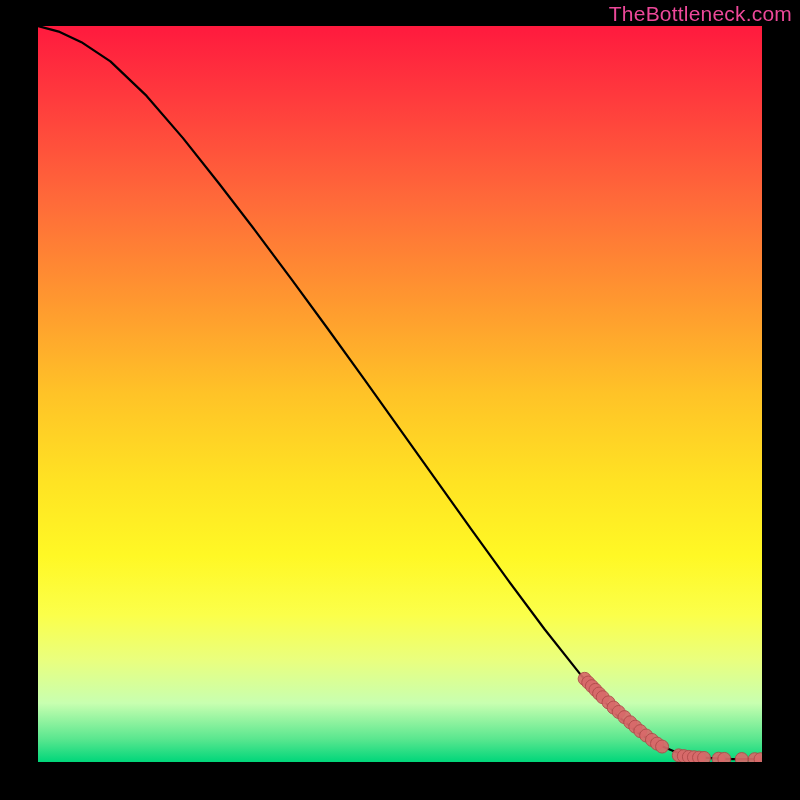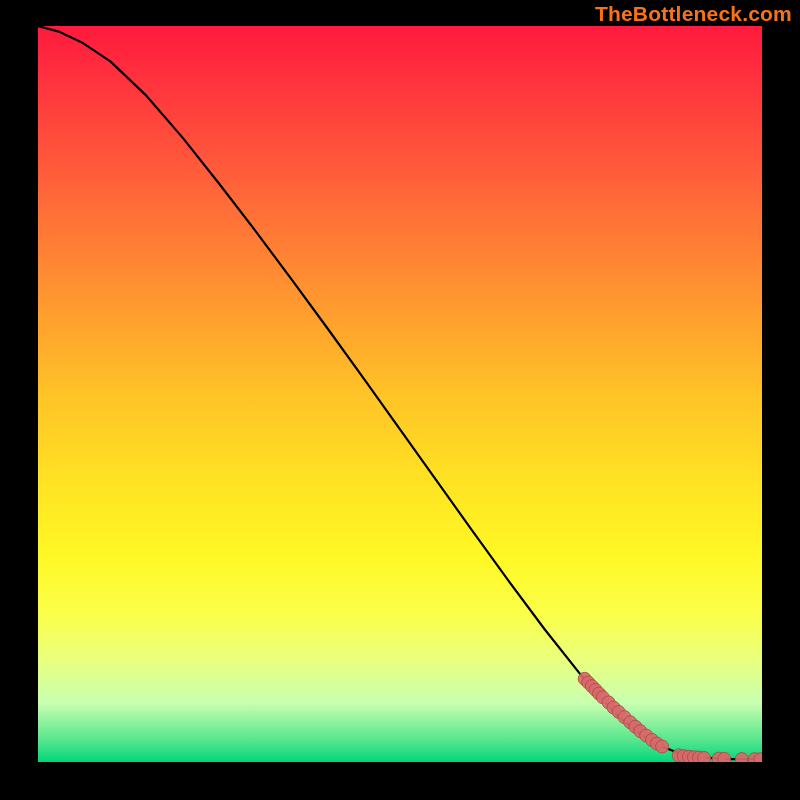--- a/index.html
+++ b/index.html
@@ -14,23 +14,23 @@
   .frame {
     position: relative;
     width: 800px;
     height: 800px;
     background: #000;
   }
   .watermark {
     position: absolute;
     top: 2px;
     right: 8px;
-    color: #f97316;
+    color: #ec4899;
     font-size: 21px;
-    font-weight: 700;
+    font-weight: 400;
     letter-spacing: 0.2px;
   }
   .plot {
     position: absolute;
     left: 38px;
     top: 26px;
     width: 724px;
     height: 736px;
   }
   

